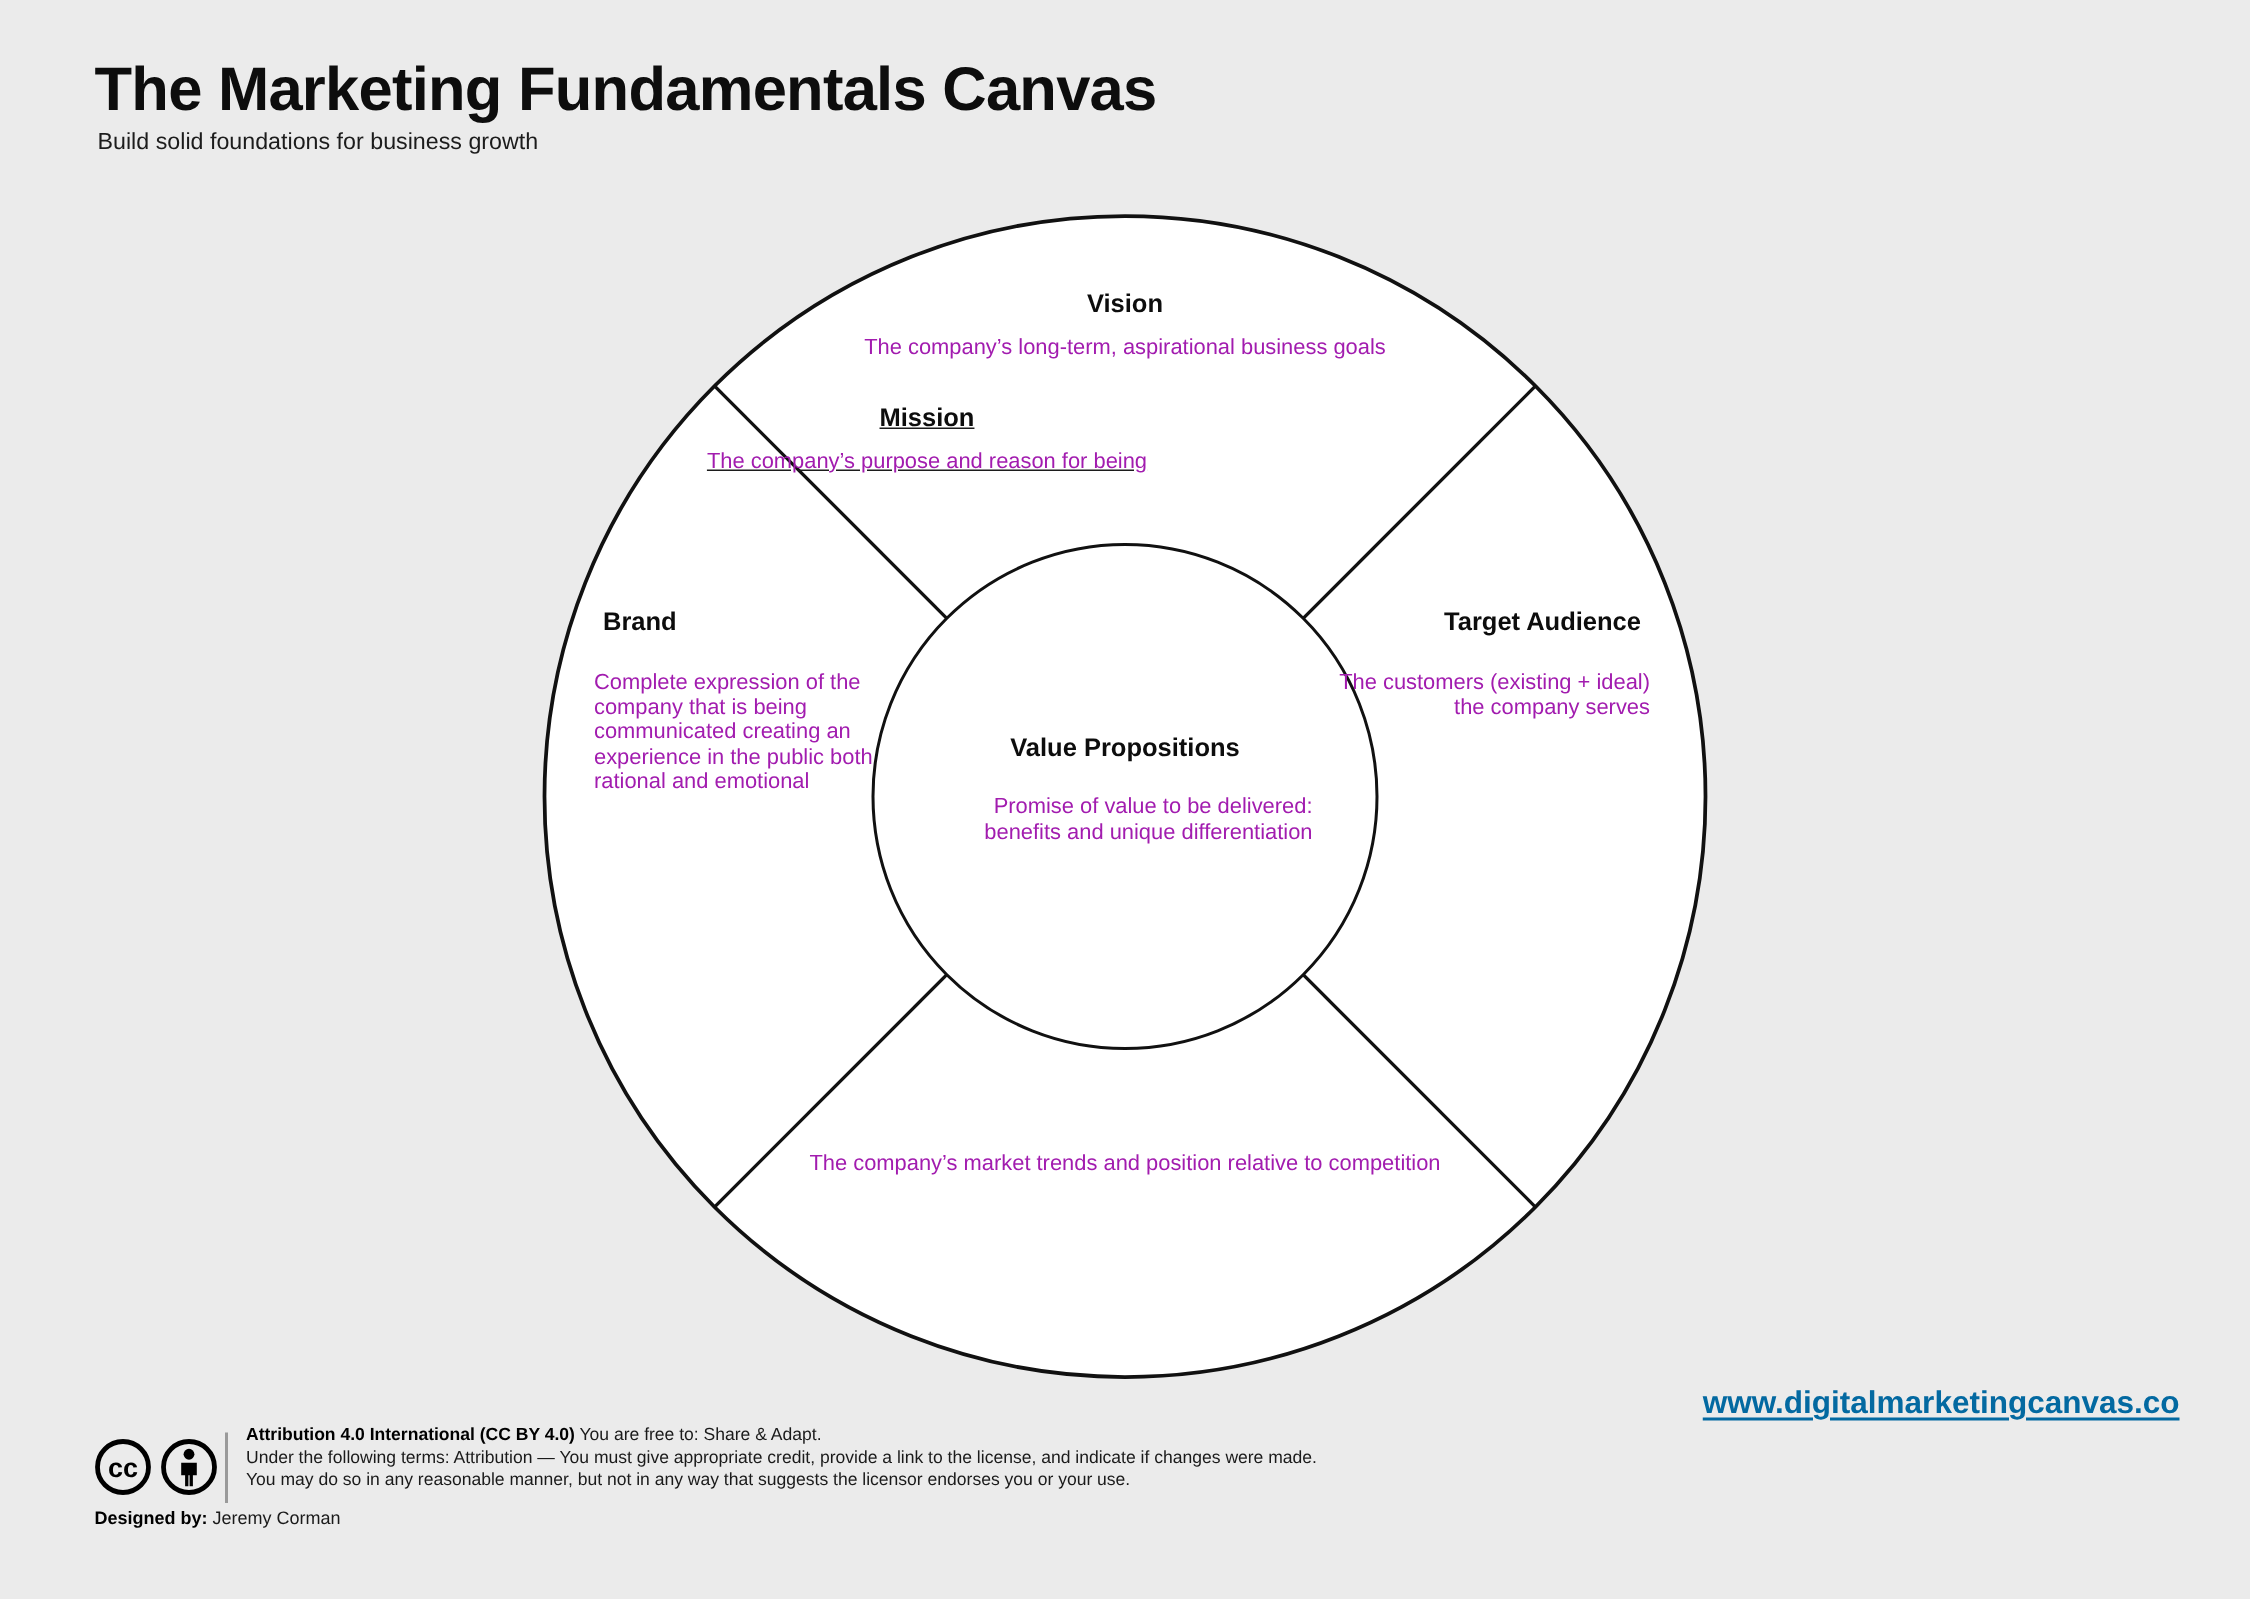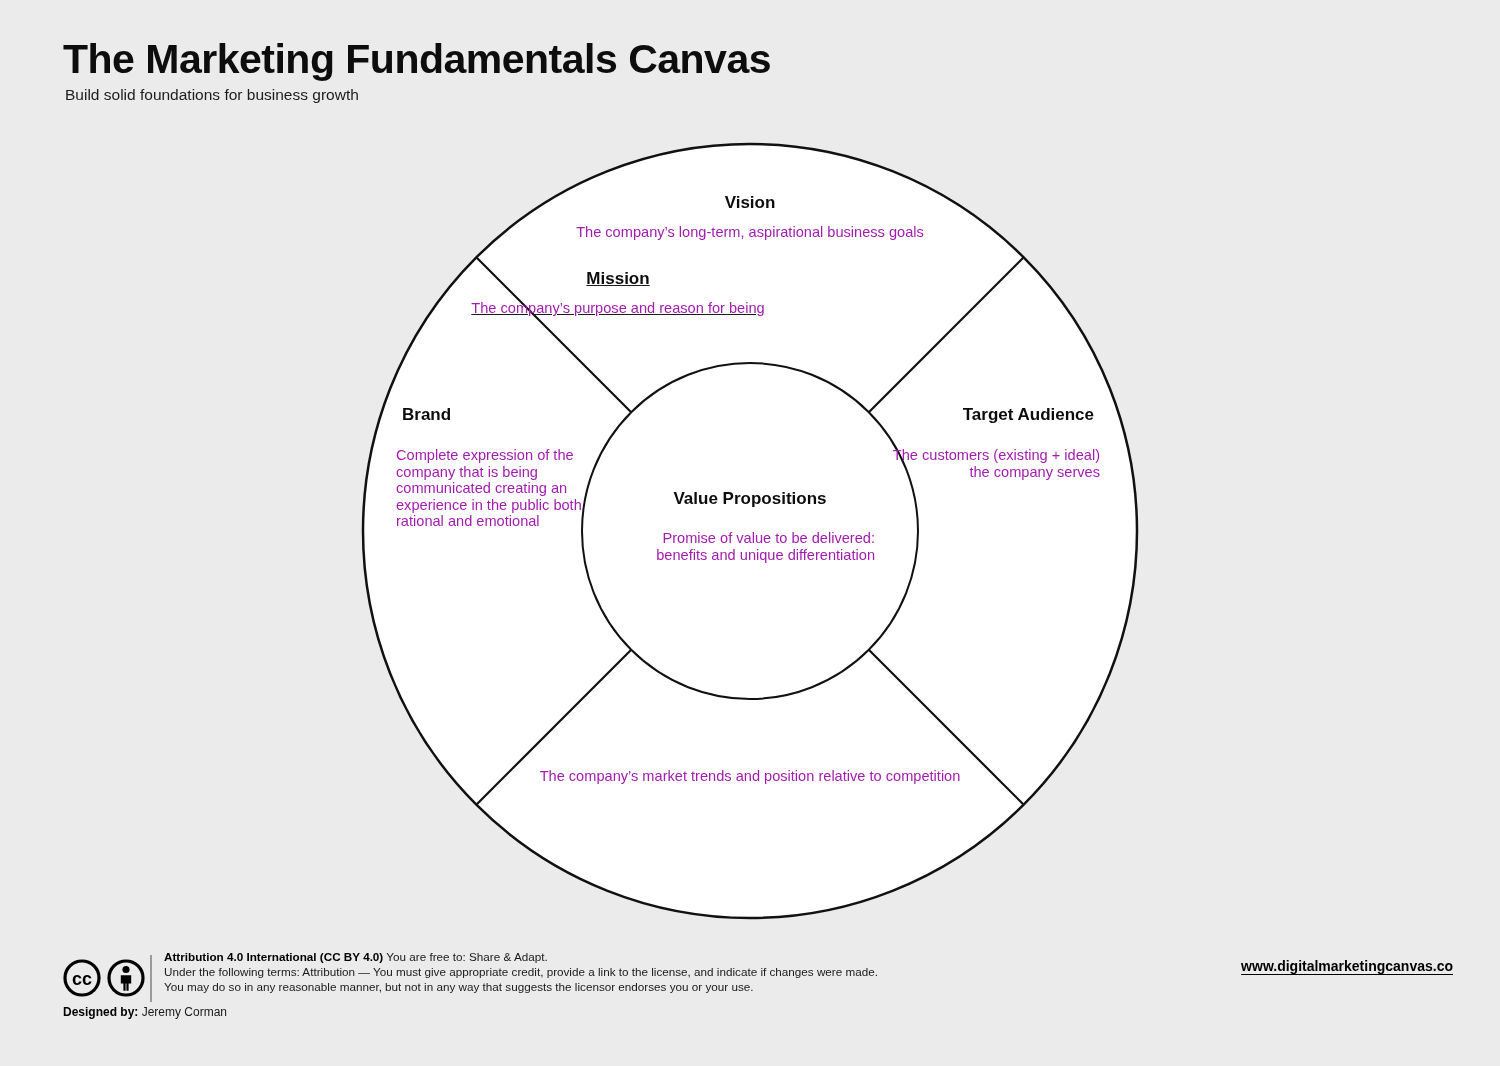--- a/index.html
+++ b/index.html
@@ -58,22 +58,22 @@
   .license{
     position:absolute;left:164px;top:950px;
     font-size:11.7px;line-height:14.8px;color:#1a1a1a;white-space:nowrap;
   }
   .license b{color:#000;}
   .designed{
     position:absolute;left:63px;top:1005px;font-size:12px;color:#1a1a1a;
   }
   .designed b{color:#000;}
   .website{
-    position:absolute;right:59px;top:958px;
-    font-size:14px;font-weight:bold;color:#000000;
+    position:absolute;right:59px;top:924px;
+    font-size:21px;font-weight:bold;color:#0369a1;
     text-decoration:underline;text-underline-offset:3px;cursor:pointer;
   }
 </style>
 </head>
 <body>
 
 <div class="page">
 
   <h1 class="title">The Marketing Fundamentals Canvas</h1>
   <p class="subtitle">Build solid foundations for business growth</p>

